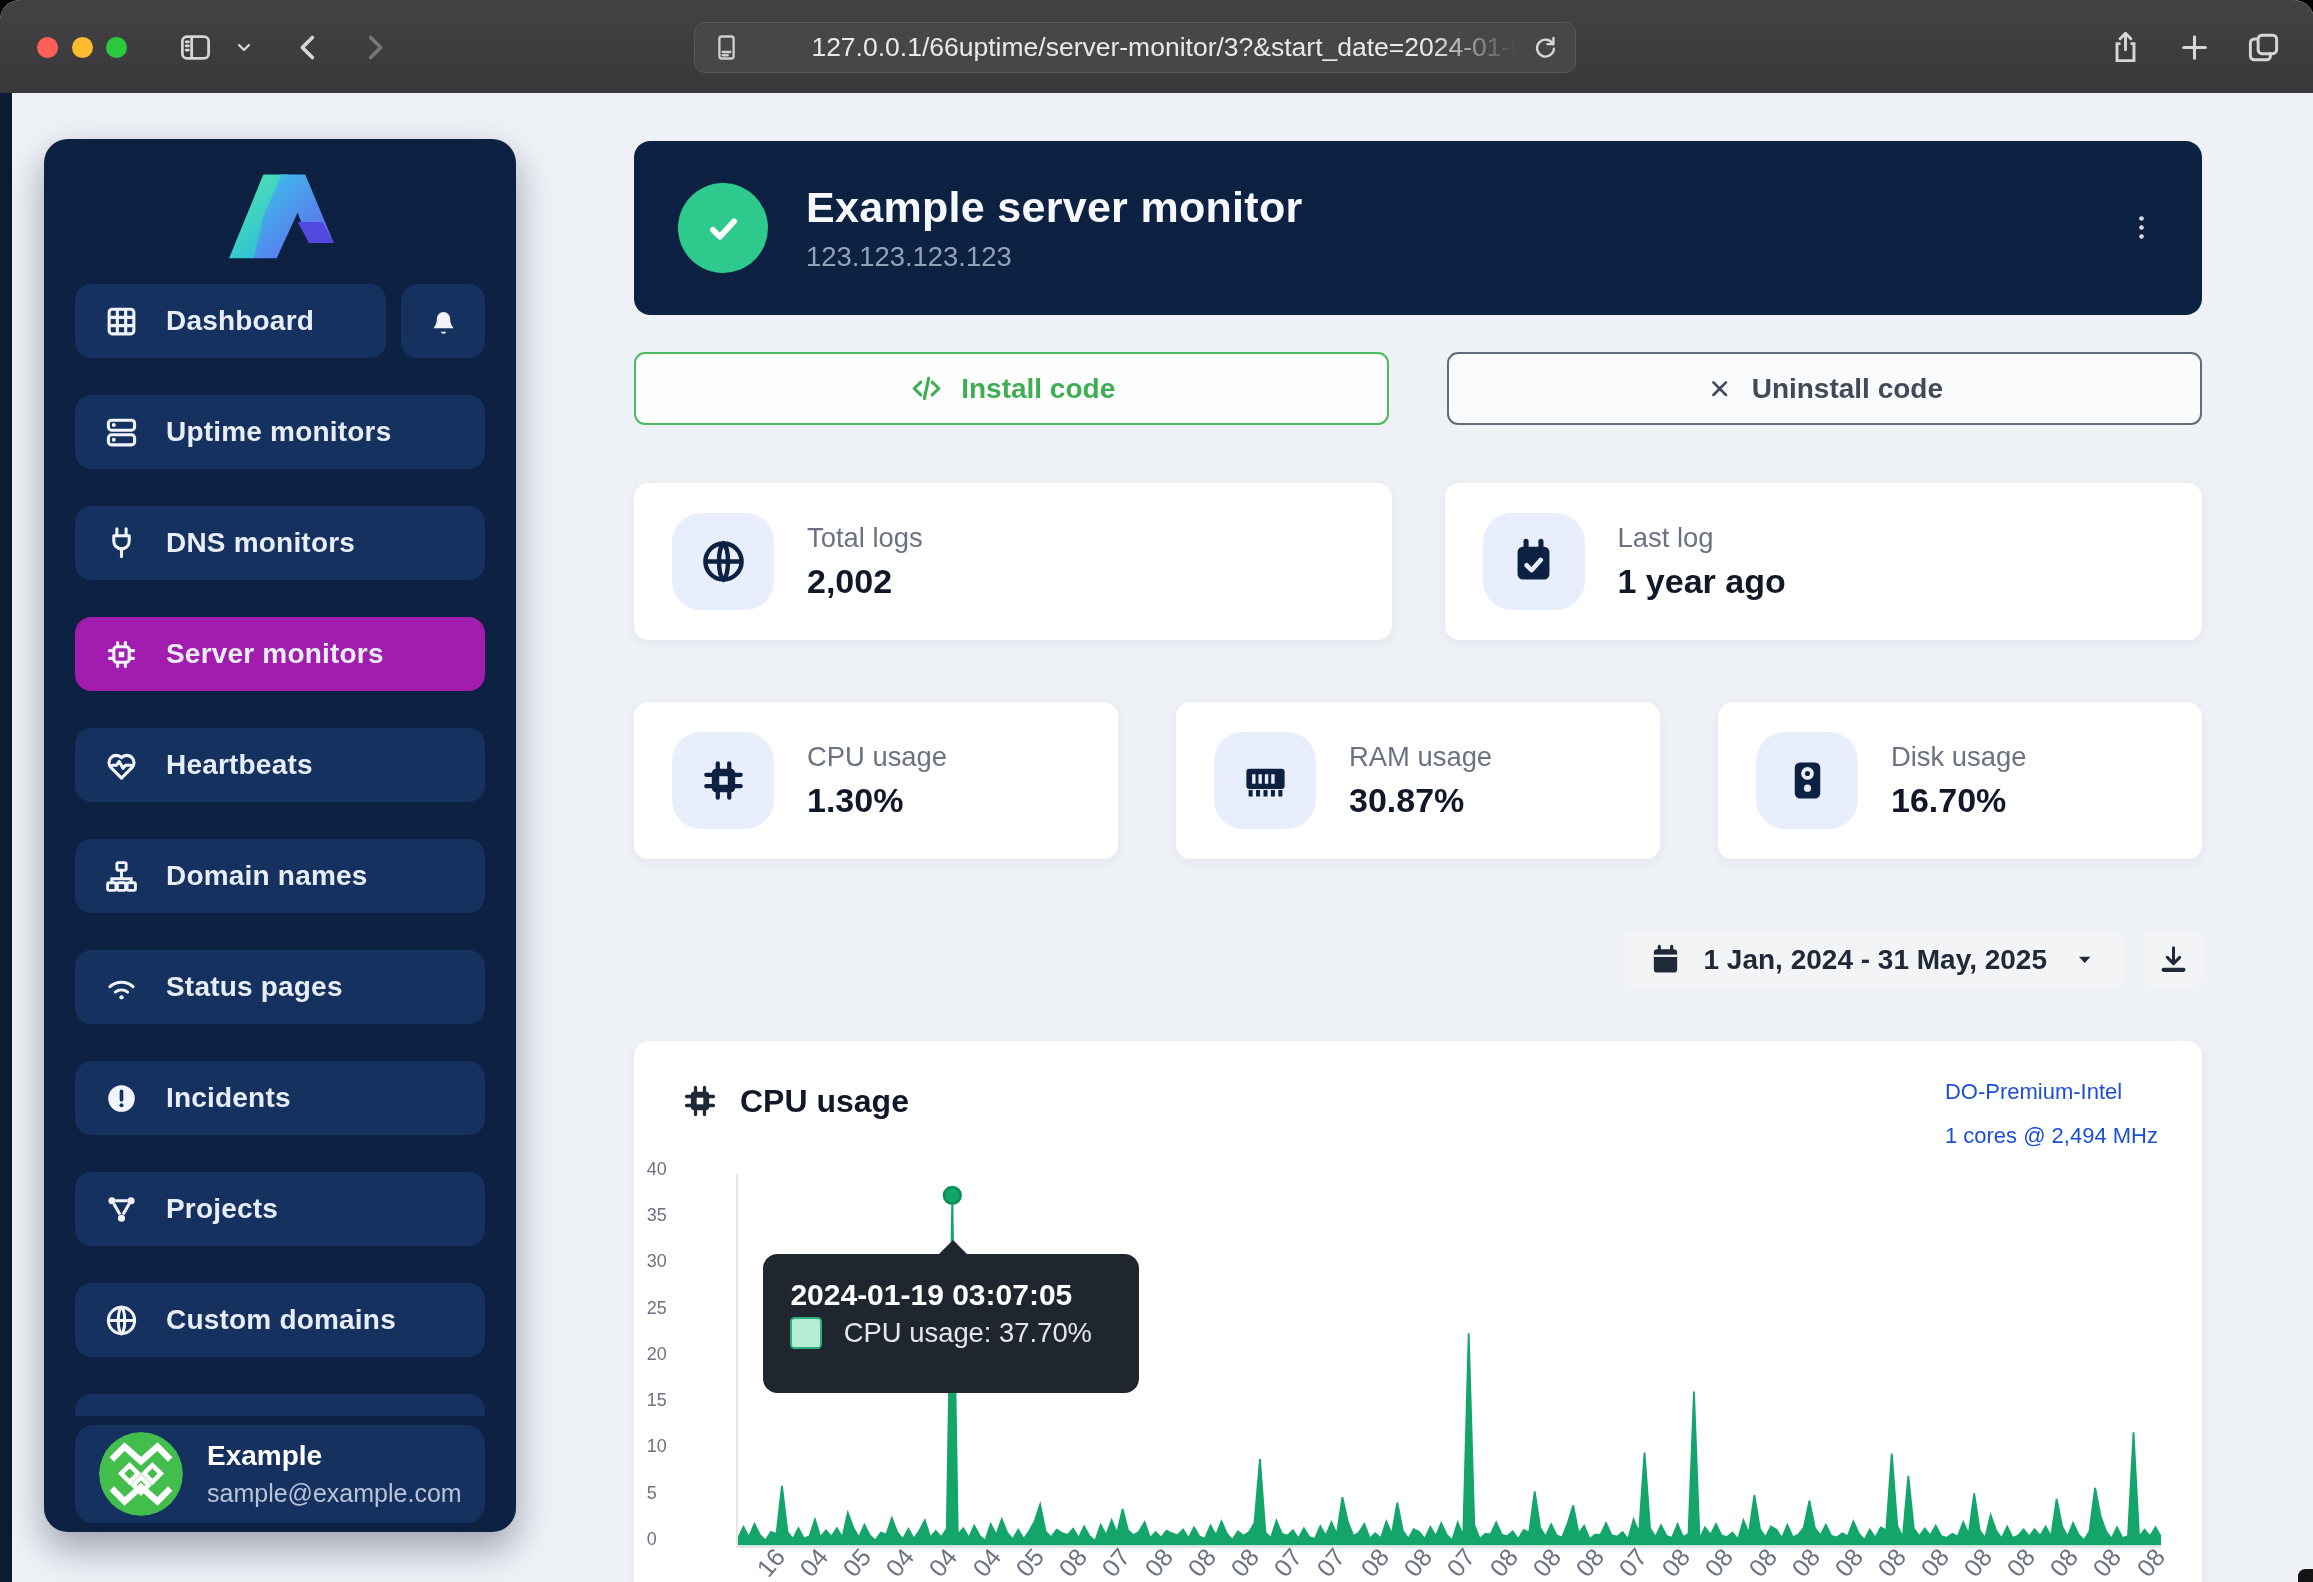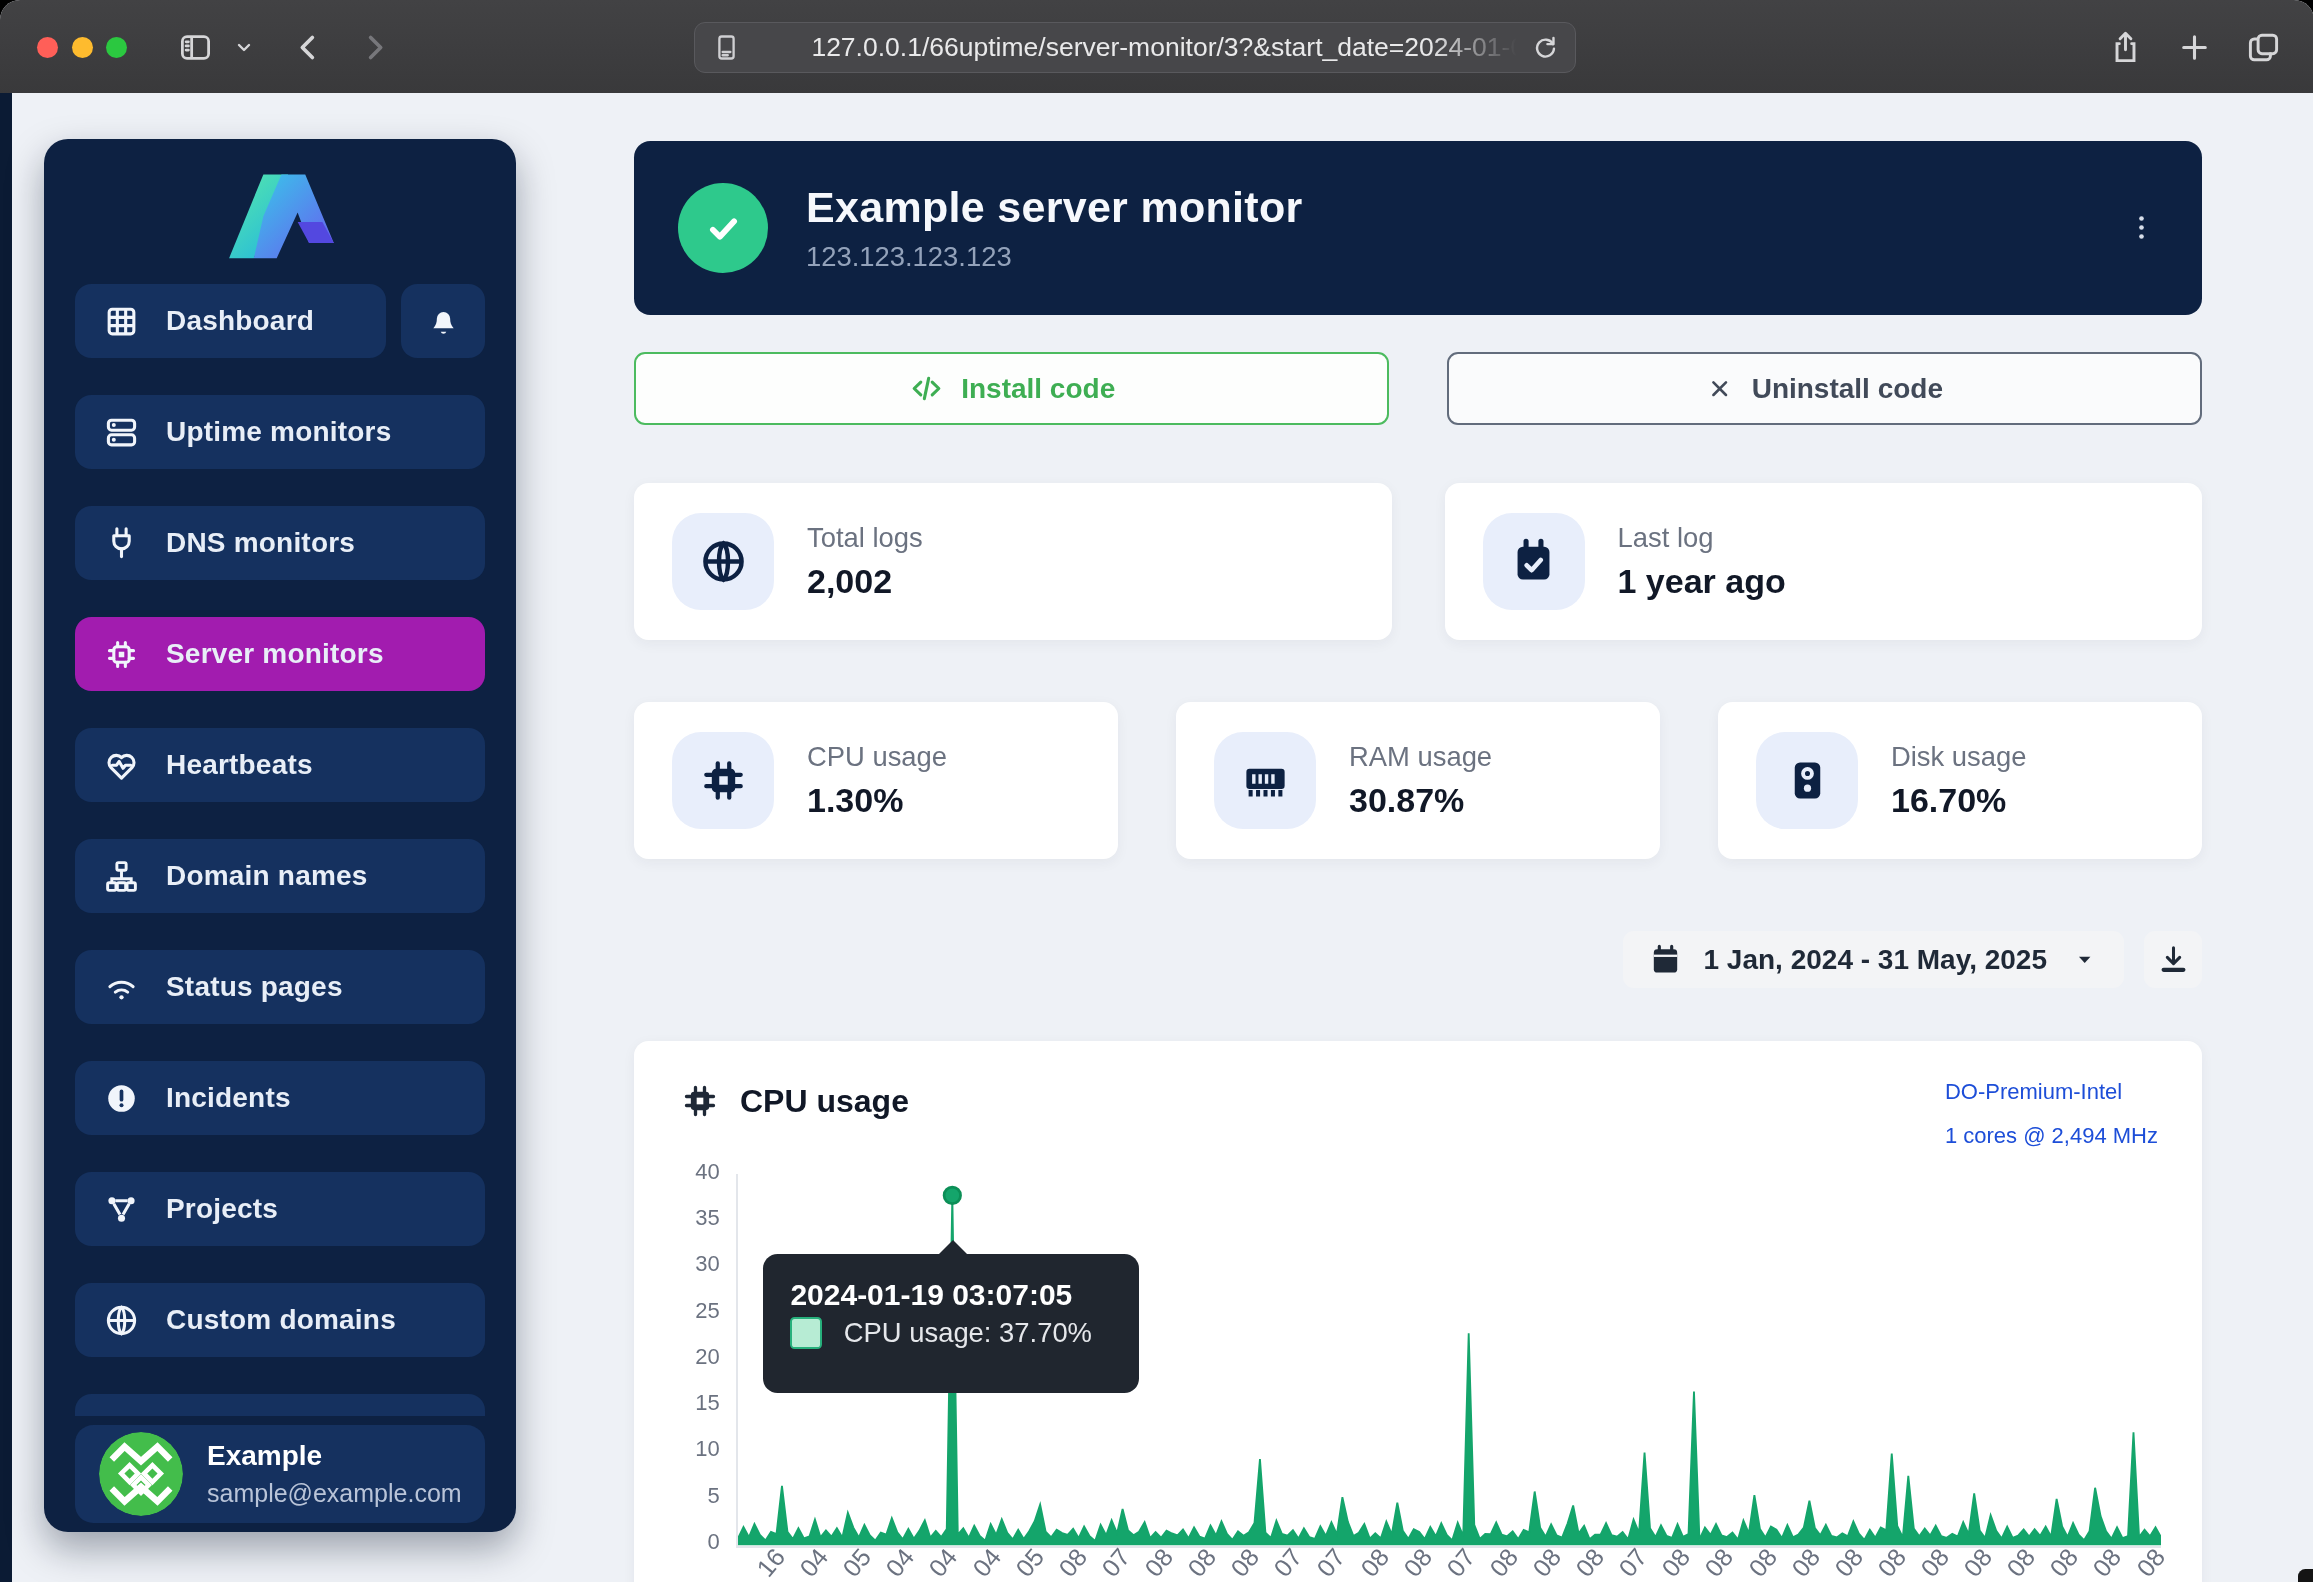--- a/index.html
+++ b/index.html
@@ -98,21 +98,21 @@
 
   
   .chart-card{margin-top:53px;height:603px;background:#fff;border-radius:14.6px 14.6px 0 0;position:relative;
     box-shadow:0 3.7px 12.8px rgba(30,41,59,.05);}
   .chart-title-row{position:absolute;left:46px;top:40px;display:flex;align-items:center;color:#111827;}
   .chart-title-row svg{width:40px;height:40px;}
   .chart-title{margin-left:20px;font-size:32px;font-weight:700;}
   .chart-meta{position:absolute;right:44px;top:29px;color:#1d4ed8;font-size:22px;line-height:44px;}
   .yaxis-line{position:absolute;left:102px;top:133px;width:1.8px;height:374px;background:#e3e6eb;}
   .xaxis-line{position:absolute;left:104px;top:505px;width:1423px;height:1.8px;background:#e3e6eb;}
-  .ytick{position:absolute;width:73px;left:12.8px;text-align:right;color:#6b7280;font-size:22px;}
+  .ytick{position:absolute;width:73px;left:12.8px;color:#6b7280;font-size:18px;}
   .plot{position:absolute;left:104px;top:133px;}
   .xtick{position:absolute;top:523px;color:#6b7280;font-size:25px;transform:rotate(-50deg);
     transform-origin:top left;white-space:nowrap;}
   .tooltip{position:absolute;left:129px;top:213px;width:376px;height:139px;background:#20262f;
     border-radius:14.6px;box-sizing:border-box;padding:24px 27.4px;z-index:5;}
   .tooltip:before{content:"";position:absolute;top:-13.7px;left:176px;border:14.6px solid transparent;
     border-bottom-color:#20262f;border-top:none;}
   .tt-title{color:#fff;font-size:30px;font-weight:700;}
   .tt-row{display:flex;align-items:center;margin-top:5px;}
   .tt-swatch{width:27.4px;height:27.4px;background:#b7ecd4;border:2.7px solid #27b07c;border-radius:4.6px;}

